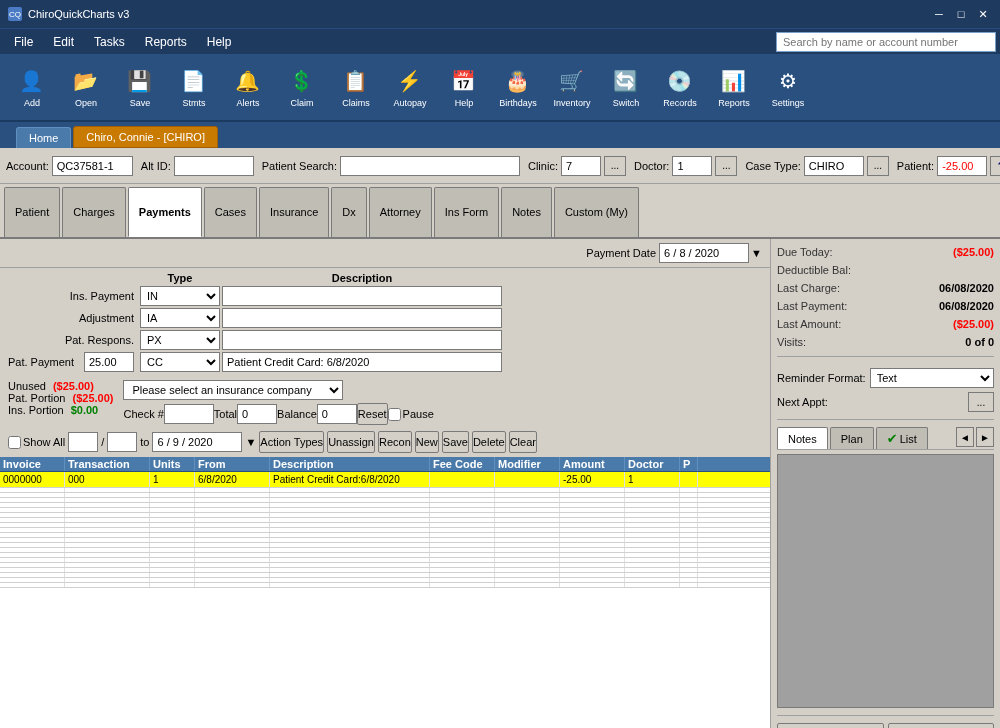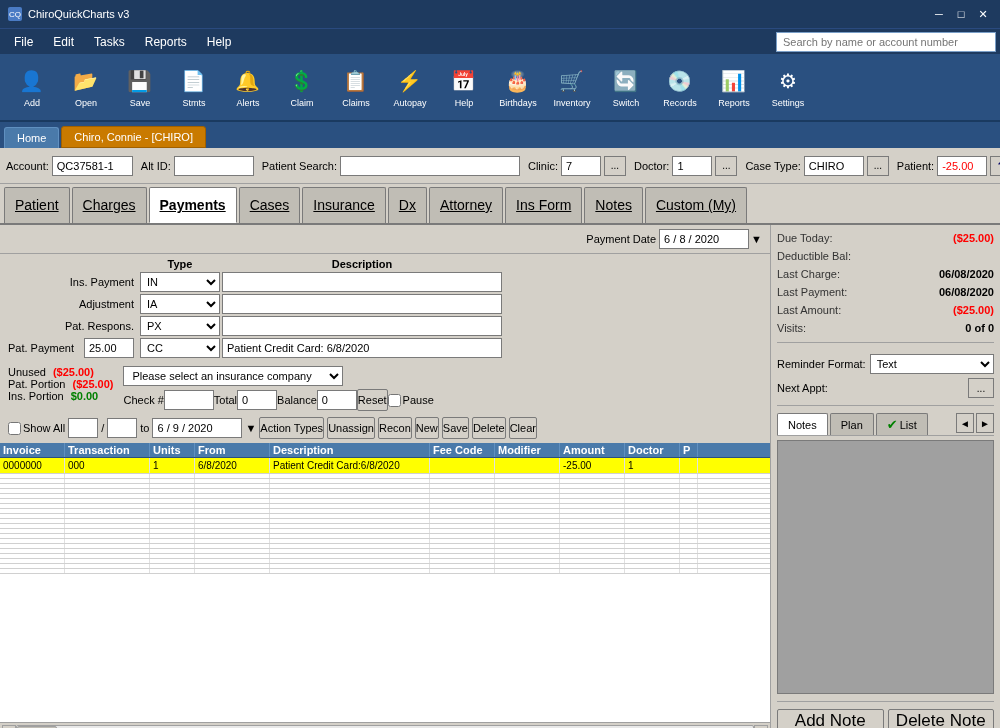--- a/index.html
+++ b/index.html
@@ -19,36 +19,36 @@
     .menubar-search { margin-left: auto; display: flex; align-items: center; }
     .menubar-search input { width: 220px; height: 20px; border: 1px solid #7a9fc8; background: white; padding: 2px 6px; font-size: 11px; }
 
     
     .toolbar { background: #2a5080; height: 68px; display: flex; align-items: center; padding: 0 6px; gap: 2px; border-bottom: 2px solid #1a3a60; }
     .toolbar-btn { display: flex; flex-direction: column; align-items: center; justify-content: center; width: 52px; height: 58px; background: transparent; border: none; color: white; cursor: pointer; font-size: 10px; gap: 2px; border-radius: 3px; padding: 2px; }
     .toolbar-icon { width: 32px; height: 32px; display: flex; align-items: center; justify-content: center; font-size: 20px; }
     .toolbar-label { font-size: 9px; color: white; text-align: center; line-height: 1.1; }
 
     
-    .tabsbar { background: #2a5080; height: 26px; display: flex; align-items: flex-end; padding: 0 4px; gap: 2px; }
+    .tabsbar { background: #2a5080; height: 26px; display: flex; align-items: flex-end; padding: 0 16px; gap: 2px; }
     .tab { padding: 4px 12px; background: #4a7aaa; color: white; cursor: pointer; border-radius: 3px 3px 0 0; font-size: 11px; border: 1px solid #6090c0; border-bottom: none; }
 
     
     .accountbar { background: #d4d0c8; border-bottom: 1px solid #a0a0a0; padding: 4px 6px; display: flex; align-items: center; gap: 8px; height: 36px; }
     .field-group { display: flex; align-items: center; gap: 3px; }
     .field-label { font-size: 11px; color: #000; white-space: nowrap; }
     .field-input { height: 20px; border: 1px solid #7a7a7a; background: white; padding: 1px 4px; font-size: 11px; }
     .field-input.small { width: 81px; }
     .field-input.xsmall { width: 40px; }
     .btn-dots { height: 20px; width: 22px; background: #d4d0c8; border: 1px solid #7a7a7a; cursor: pointer; font-size: 10px; display: flex; align-items: center; justify-content: center; }
     .btn-question { height: 20px; width: 22px; background: #d4d0c8; border: 1px solid #7a7a7a; cursor: pointer; font-size: 11px; font-weight: bold; color: #000066; display: flex; align-items: center; justify-content: center; }
 
     
     .patient-tabbar { background: #d4d0c8; border-bottom: 2px solid #7a7a7a; padding: 3px 4px 0; display: flex; gap: 2px; }
-    .patient-tab { padding: 9px 10px; background: #c0bdb5; border: 1px solid #7a7a7a; border-bottom: none; cursor: pointer; border-radius: 2px 2px 0 0; font-size: 14px; text-decoration: underline; }
+    .patient-tab { padding: 18px 10px; background: #c0bdb5; border: 1px solid #7a7a7a; border-bottom: none; cursor: pointer; border-radius: 2px 2px 0 0; font-size: 11px; }
     .patient-tab.active { background: white; border-bottom: 1px solid white; font-weight: bold; }
 
     
     .main-content { display: flex; height: calc(728px - 28px - 26px - 68px - 36px - 28px - 28px); }
 
     
     .left-panel { flex: 1; background: #d4d0c8; padding: 0; overflow: hidden; display: flex; flex-direction: column; }
 
     
     .payment-date-row { display: flex; align-items: center; justify-content: flex-end; padding: 4px 8px; border-bottom: 1px solid #a0a0a0; }

